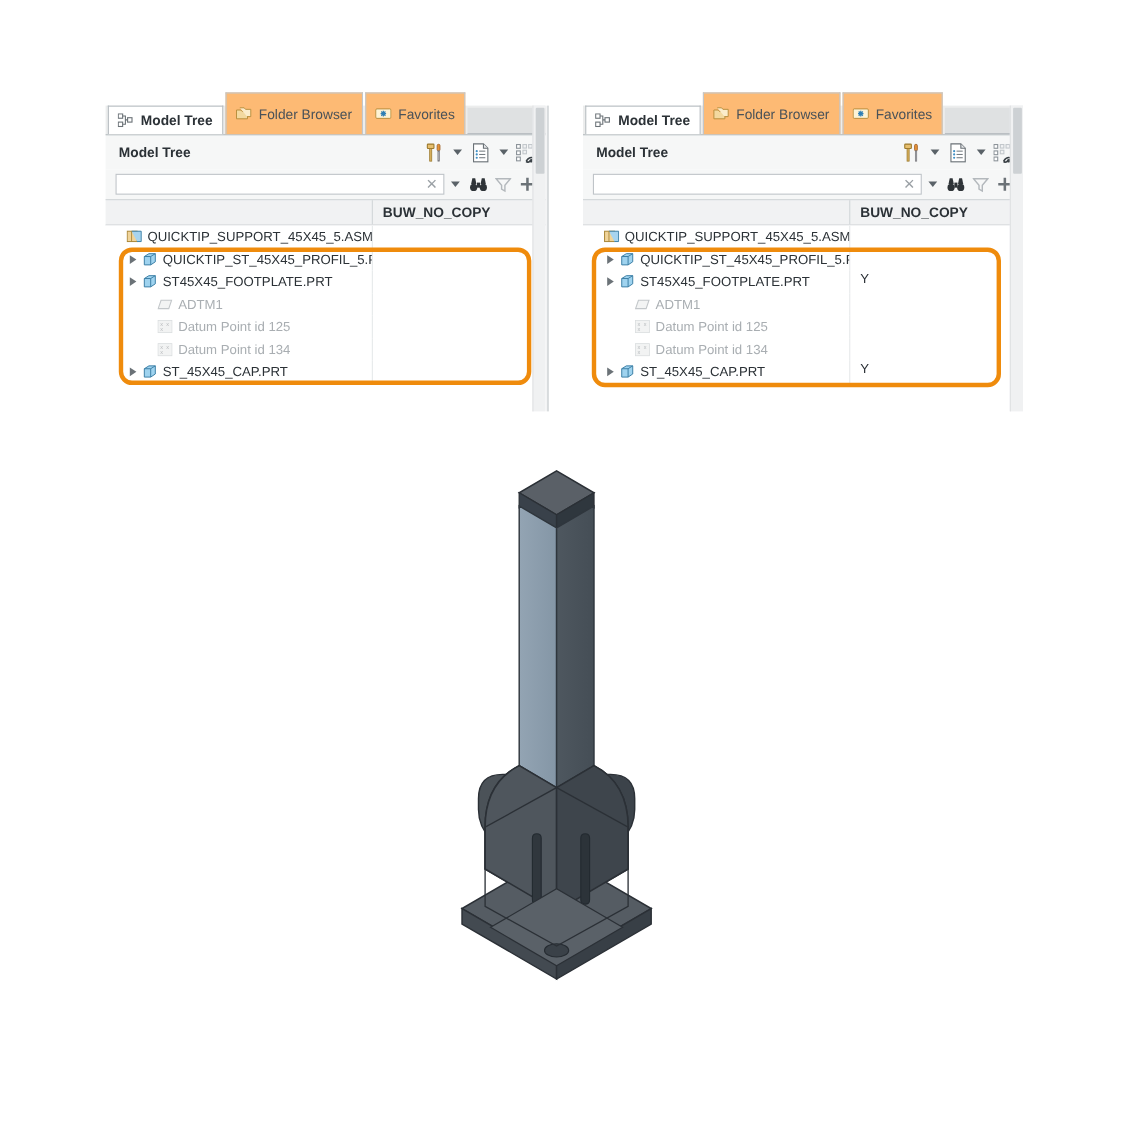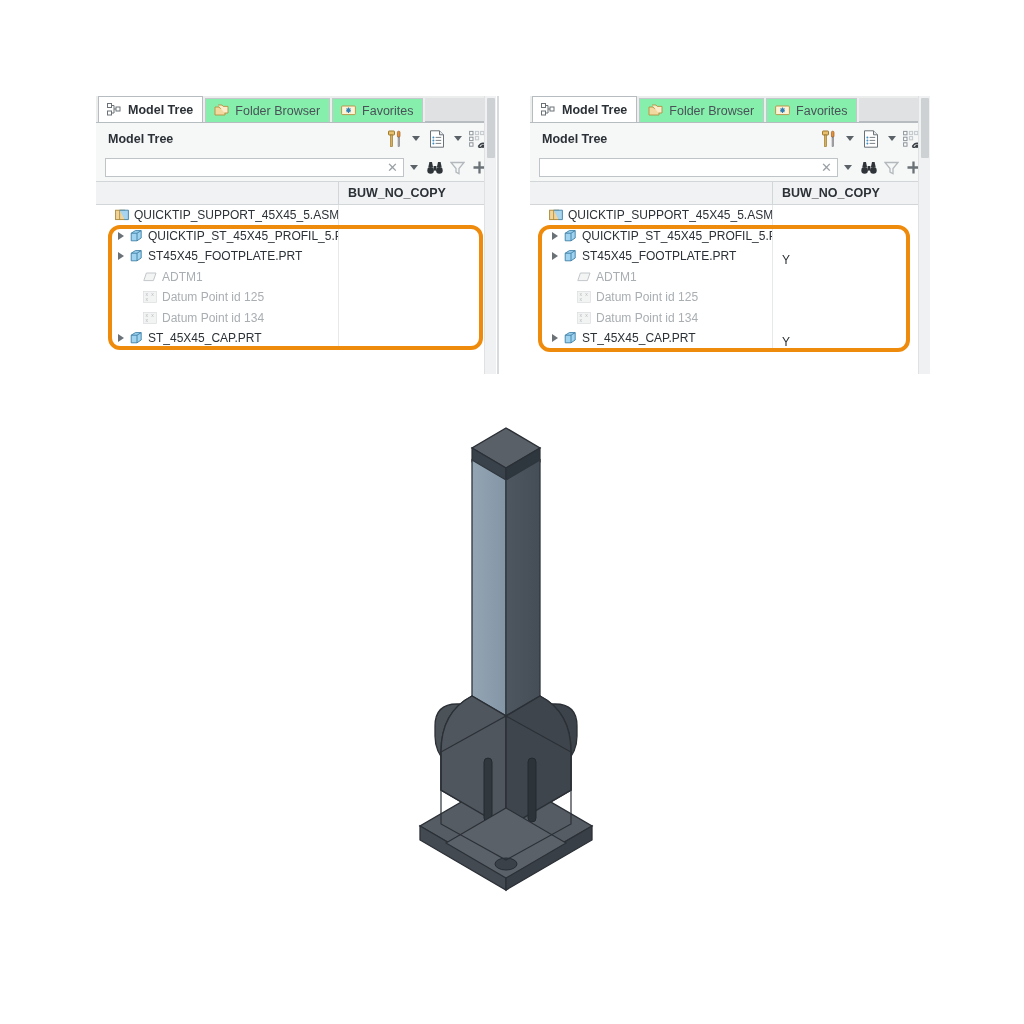--- a/index.html
+++ b/index.html
@@ -31,28 +31,28 @@
   .tabstrip {
     position: relative;
     height: 26px;
     background: #eceded;
     border-bottom: 1px solid #b6bcc0;
     display: flex;
     align-items: flex-end;
     padding-left: 2px;
   }
   .tab {
-    height: 24px;
+    height: 38px;
     display: flex;
     align-items: center;
     gap: 5px;
     padding: 0 9px 0 6px;
     font-size: 12.5px;
     color: #4a5258;
-    background: #86efac;
+    background: #fdba74;
     border: 1px solid #c2c7cb;
     border-bottom: none;
     margin-right: 2px;
     box-sizing: border-box;
     position: relative;
   }
   .tab.active {
     background: #ffffff;
     color: #2b3136;
     font-weight: bold;
@@ -161,21 +161,21 @@
   
   .treebody {
     position: relative;
     background: #ffffff;
     height: 172px;
     overflow: hidden;
   }
   .trow {
     display: flex;
     height: 20.5px;
-    align-items: flex-end;
+    align-items: flex-start;
     font-size: 12px;
     color: #2b3136;
   }
   .trow .cellname {
     width: 243px;
     display: flex;
     align-items: center;
     box-sizing: border-box;
     border-right: 1px solid #e6e9ea;
     height: 100%;

